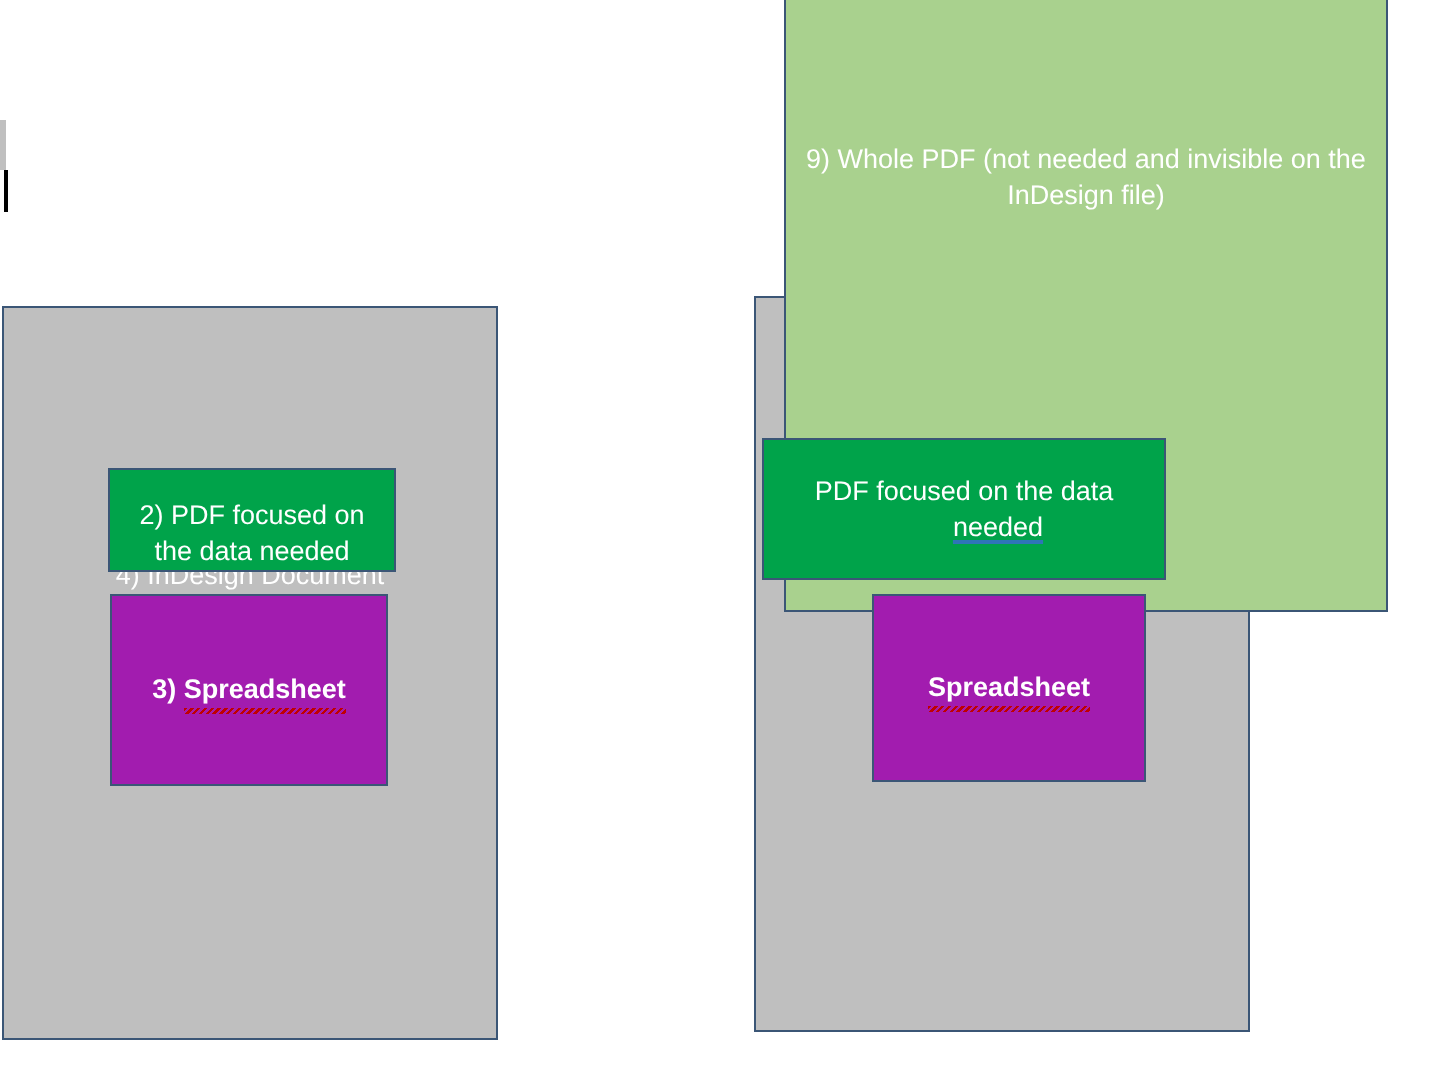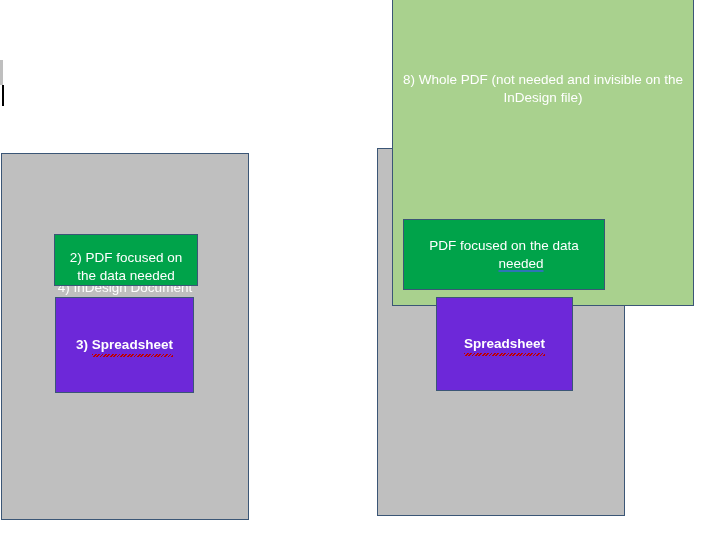--- a/index.html
+++ b/index.html
@@ -27,33 +27,33 @@
   }
   .box-label {
     color: #ffffff;
     text-align: center;
     line-height: 1.32;
     white-space: pre-line;
     padding: 0 6px;
   }
   .c-green-light { background: #a9d18e; }
   .c-green-dark  { background: #00a34a; }
-  .c-blue        { background: #6d28d9; }
+  .c-blue        { background: #a21caf; }
   .c-gray        { background: #bfbfbf; }
 
   
   #left-indesign-box   { left: 1px;   top: 153px; width: 248px; height: 367px; }
   #left-pdf-whole-box  { left: 50px;  top: 30px;  width: 207px; height: 269px; }
   #left-pdf-focus-box  { left: 54px;  top: 234px; width: 144px; height: 52px; align-items: flex-end;  }
   #left-spreadsheet-box{ left: 55px;  top: 297px; width: 139px; height: 96px;  }
 
   
   #right-indesign-box   { left: 377px; top: 148px; width: 248px; height: 368px; }
   #right-pdf-whole-box  { left: 392px; top: -8px;  width: 302px; height: 314px; }
-  #right-pdf-focus-box  { left: 403px; top: 219px; width: 202px; height: 71px;  }
+  #right-pdf-focus-box  { left: 381px; top: 219px; width: 202px; height: 71px;  }
   #right-spreadsheet-box{ left: 436px; top: 297px; width: 137px; height: 94px;  }
 
   
   .label-top-anchored {
     align-items: flex-start;
   }
   #left-pdf-whole-box .box-label  { margin-top: 100px; font-size: 13.5px; max-width: 160px; }
   #right-pdf-whole-box .box-label { margin-top: 78px;  font-size: 13.5px; max-width: 280px; }
   #left-indesign-box .box-label   { margin-top: 125px; font-size: 13.5px; }
   #right-indesign-box .box-label  { margin-top: 115px; font-size: 13.5px; }
@@ -117,21 +117,21 @@
 
   <div class="box c-blue" id="left-spreadsheet-box">
     <span class="box-label" style="font-size:13.5px;font-weight:bold;"><span>3) </span><span class="spell-error">Spreadsheet</span></span>
   </div>
 
   <div class="box c-gray label-top-anchored" id="right-indesign-box">
     <span class="box-label">4) InDesign Document</span>
   </div>
 
   <div class="box c-green-light label-top-anchored" id="right-pdf-whole-box">
-    <span class="box-label">8)   Whole PDF (not needed and invisible on the InDesign file)</span>
+    <span class="box-label">9)   Whole PDF (not needed and invisible on the InDesign file)</span>
   </div>
 
   <div class="box c-green-dark" id="right-pdf-focus-box">
     <span class="box-label"><span>PDF focused on the data</span><br><span class="blue-underline">needed</span></span>
   </div>
 
   <div class="box c-blue" id="right-spreadsheet-box">
     <span class="box-label" style="font-size:13.5px;font-weight:bold;"><span class="spell-error">Spreadsheet</span></span>
   </div>
 

